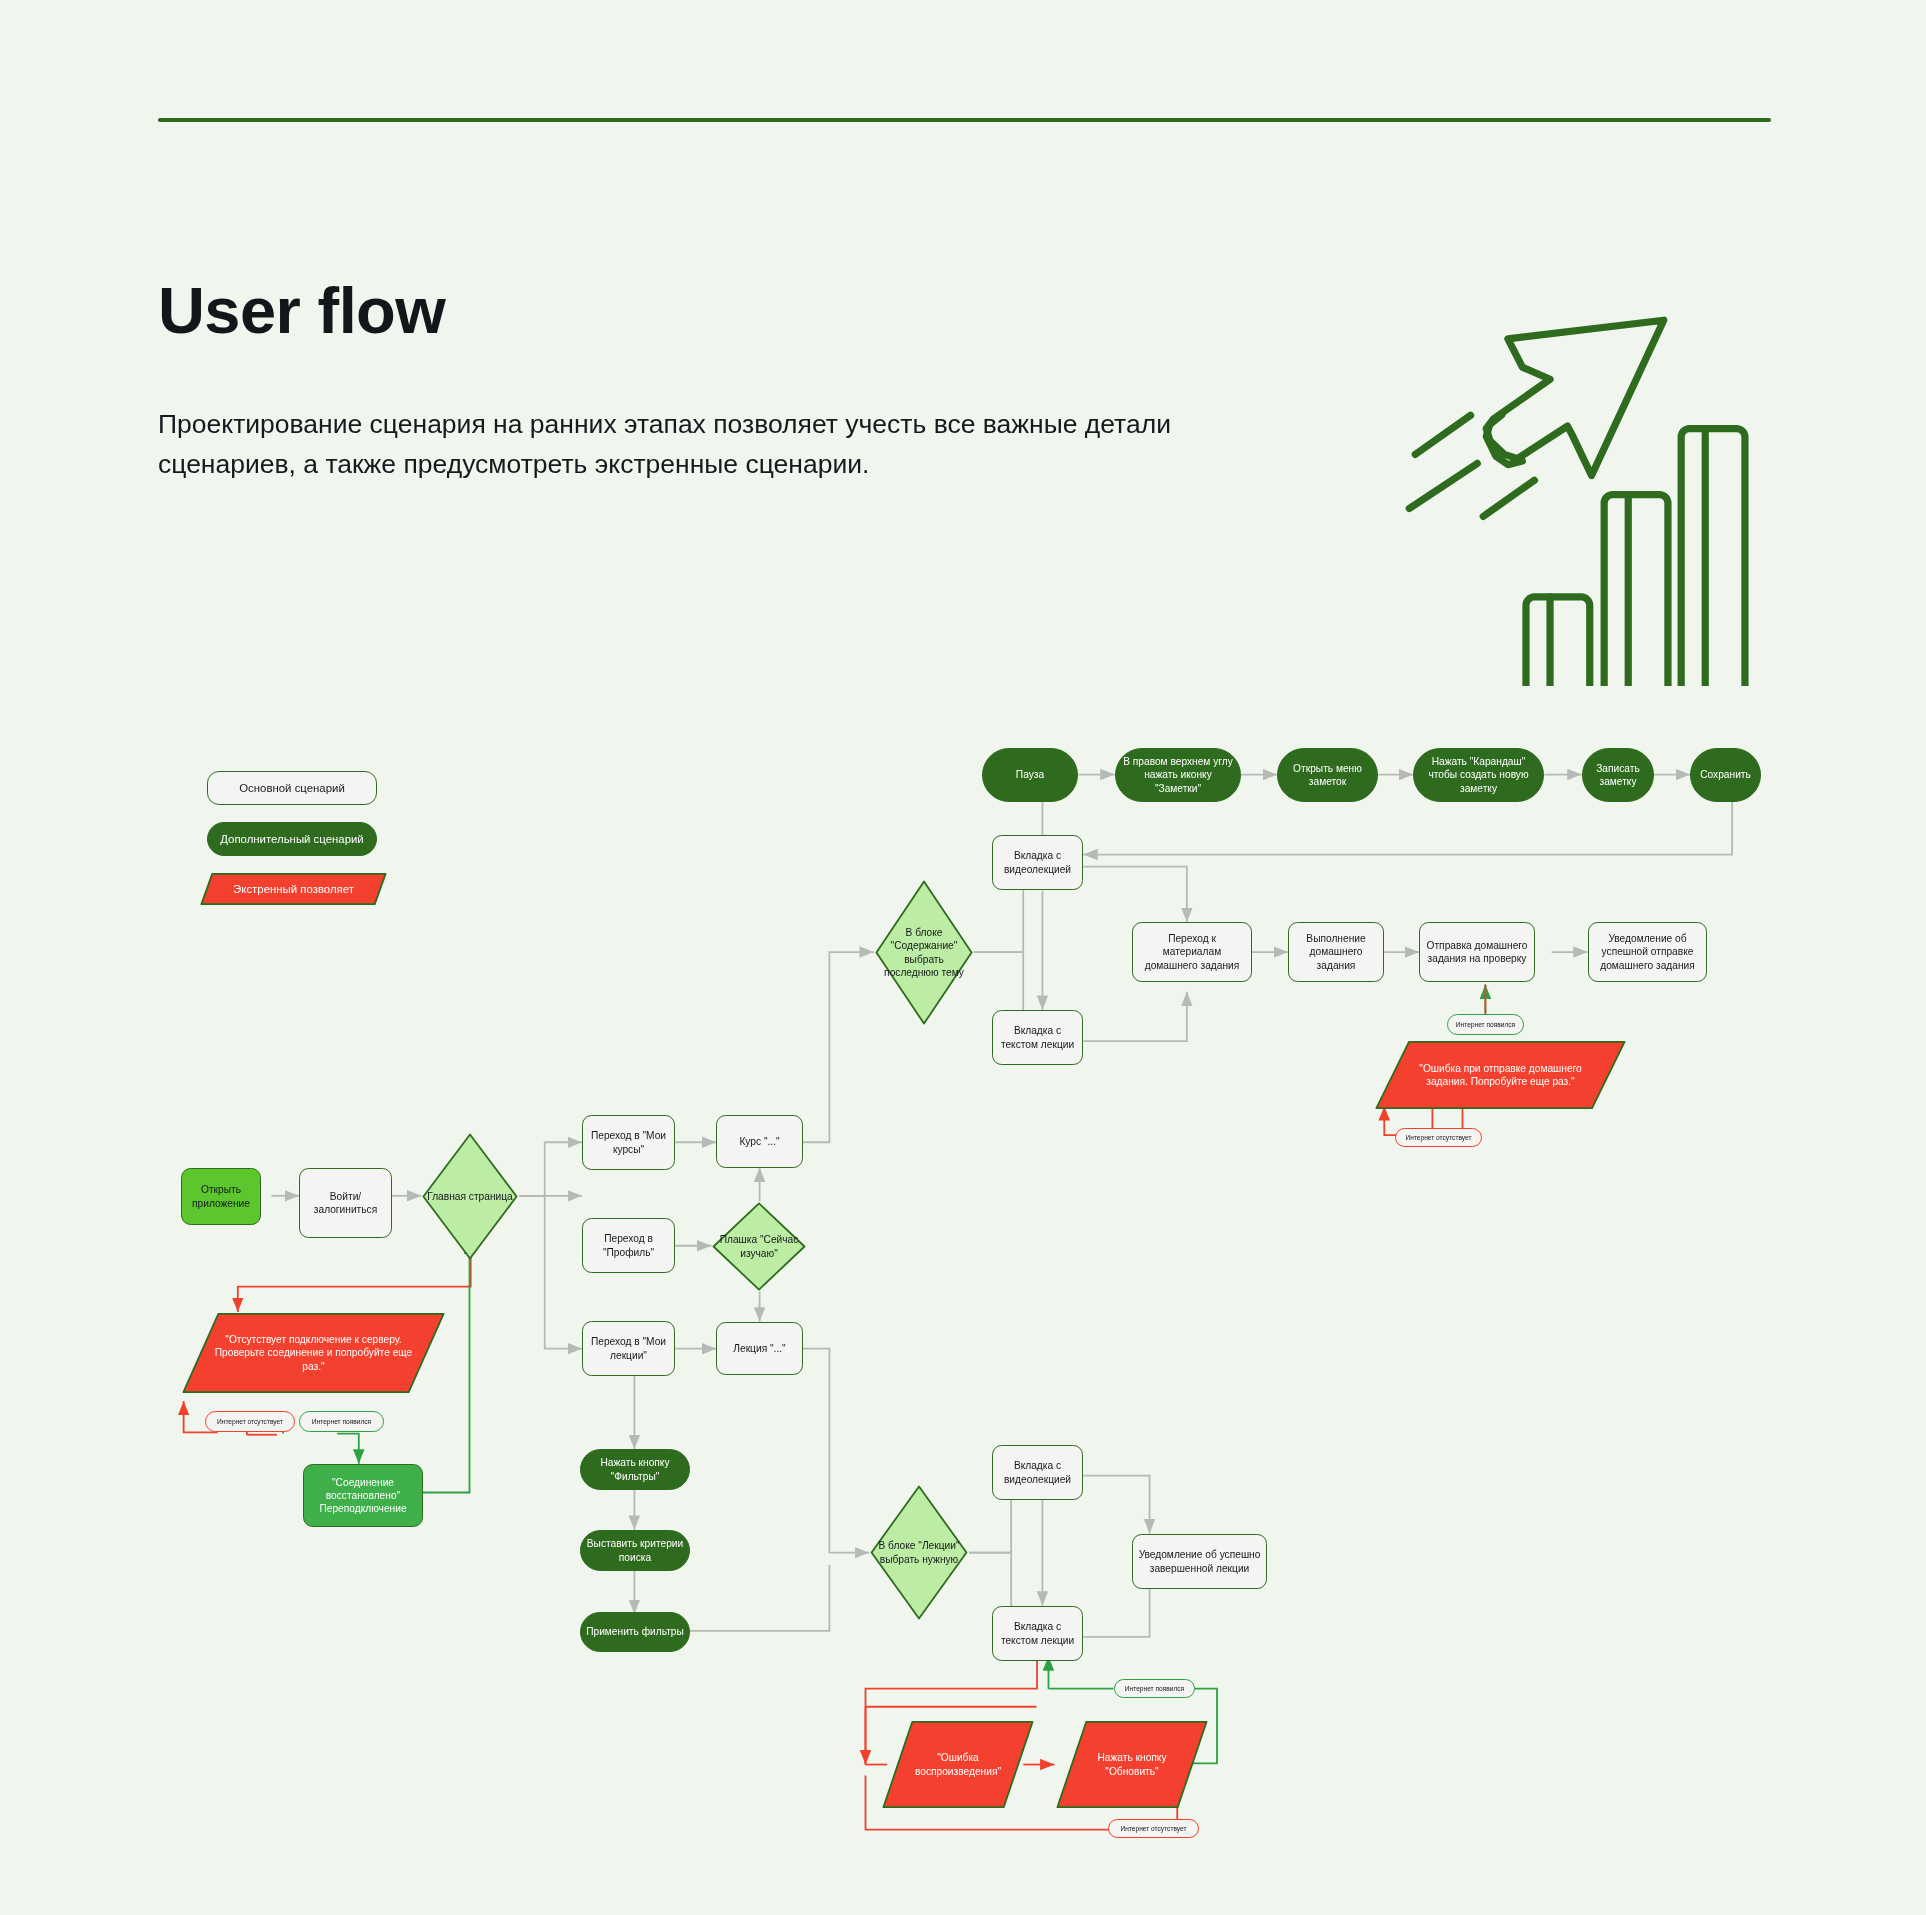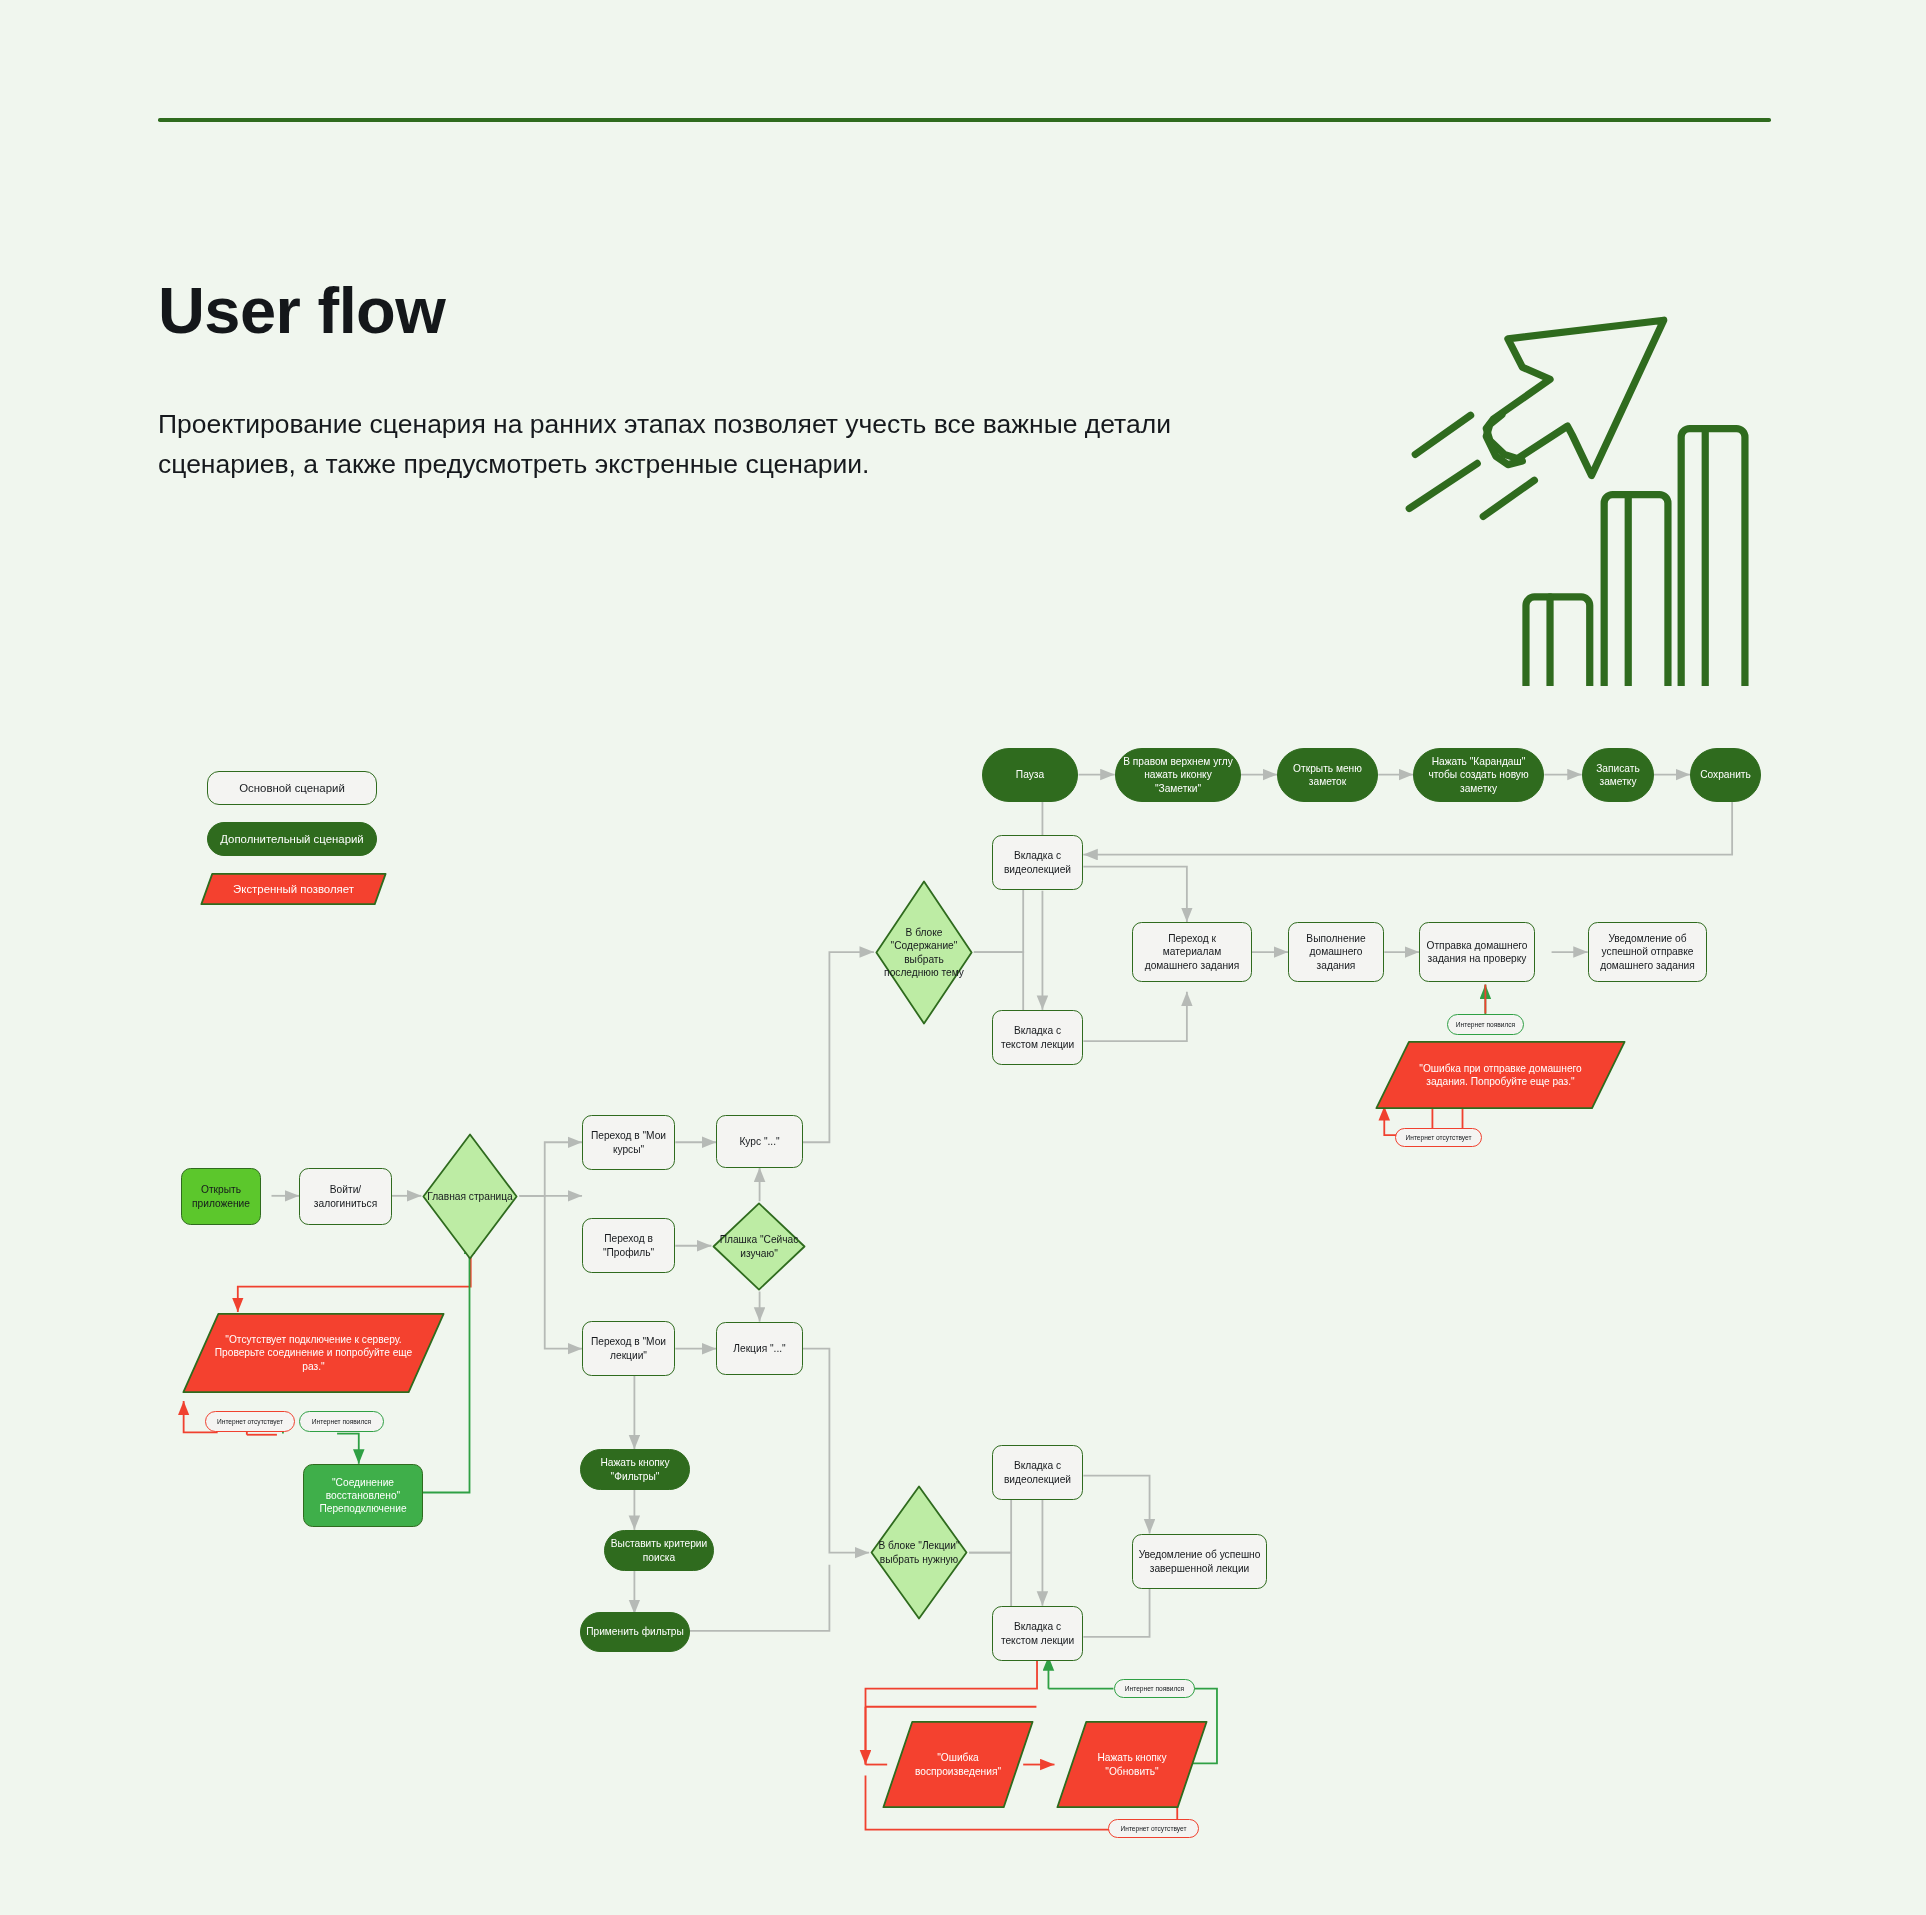--- a/index.html
+++ b/index.html
@@ -313,21 +313,21 @@
           <span>"Ошибка при отправке домашнего задания. Попробуйте еще раз."</span>
         </div>
     </div>
     <div class="edge-lbl lbl-red" style="left:1395px;top:1128px;width:87px;height:19px;">
       <span>Интернет отсутствует</span>
       </div>
 
     <div class="node n-start" style="left:181px;top:1168px;width:80px;height:57px;">
       <span>Открыть приложение</span>
       </div>
-    <div class="node n-main" style="left:299px;top:1168px;width:93px;height:57px;justify-content:flex-end;">
+    <div class="node n-main" style="left:299px;top:1168px;width:93px;height:70px;justify-content:flex-end;">
       <span>Войти/ залогиниться</span>
       </div>
     <div class="n-dec-b" style="left:421px;top:1132px;width:98px;height:129px;">
       <svg width="98" height="129" viewBox="0 0 163 214">
         <path d="M81.5 4 L159 107 L81.5 210 L4 107 Z" fill="#bdeca4" stroke="#2f6b1e" stroke-width="3" stroke-linejoin="round"></path>
       </svg>
       <div class="n-dec-t">
           <span>Главная страница</span>
         </div>
     </div>
@@ -371,21 +371,21 @@
           <span>Плашка "Сейчас изучаю"</span>
         </div>
     </div>
     <div class="node n-main" style="left:716px;top:1322px;width:87px;height:53px;">
       <span>Лекция "..."</span>
       </div>
 
     <div class="node n-sec" style="left:580px;top:1449px;width:110px;height:41px;">
       <span>Нажать кнопку "Фильтры"</span>
       </div>
-    <div class="node n-sec" style="left:580px;top:1530px;width:110px;height:41px;margin-left:24px;">
+    <div class="node n-sec" style="left:580px;top:1530px;width:110px;height:41px;">
       <span>Выставить критерии поиска</span>
       </div>
     <div class="node n-sec" style="left:580px;top:1612px;width:110px;height:40px;">
       <span>Применить фильтры</span>
       </div>
 
     <div class="n-dec-b" style="left:869px;top:1484px;width:100px;height:137px;">
       <svg width="100" height="137" viewBox="0 0 166 228">
         <path d="M83 4 L162 114 L83 224 L4 114 Z" fill="#bdeca4" stroke="#2f6b1e" stroke-width="3" stroke-linejoin="round"></path>
       </svg>

